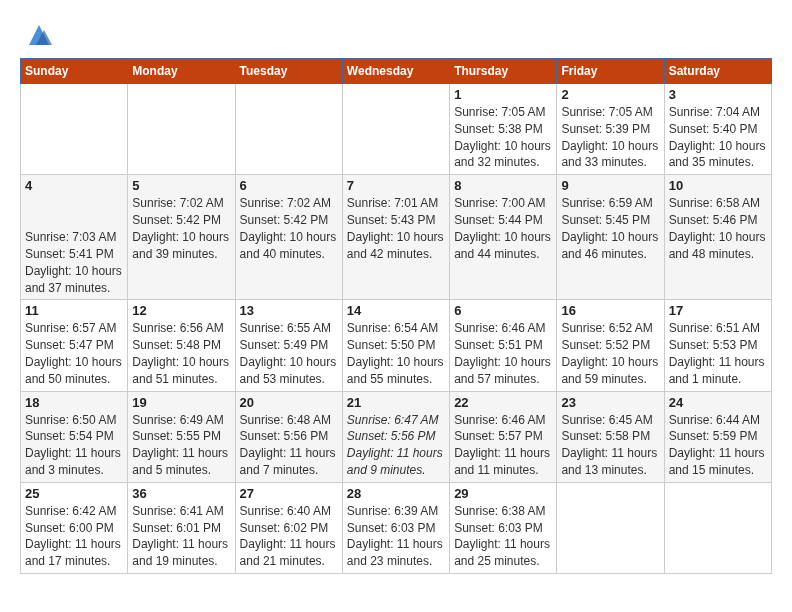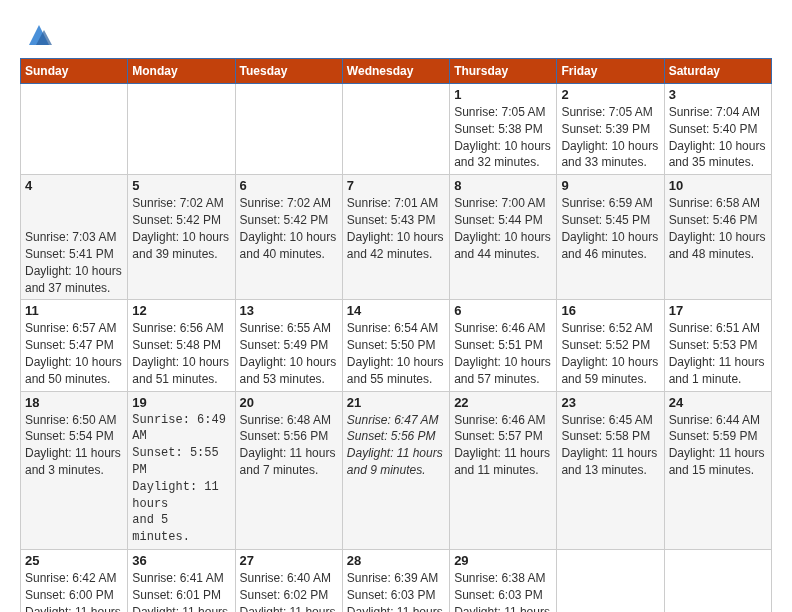--- a/index.html
+++ b/index.html
@@ -254,21 +254,21 @@
         <tr>
           <td>
             <span class="day-number">18</span>
             <div class="day-info" style="white-space: pre-line;">Sunrise: 6:50 AM
 Sunset: 5:54 PM
 Daylight: 11 hours
 and 3 minutes.</div>
           </td>
           <td>
             <span class="day-number">19</span>
-            <div class="day-info" style="white-space: pre-line; font-family: Liberation Mono, monospace;">Sunrise: 6:49 AM
+            <div class="day-info" style="white-space: pre-line;">Sunrise: 6:49 AM
 Sunset: 5:55 PM
 Daylight: 11 hours
 and 5 minutes.</div>
           </td>
           <td>
             <span class="day-number">20</span>
             <div class="day-info" style="white-space: pre-line;">Sunrise: 6:48 AM
 Sunset: 5:56 PM
 Daylight: 11 hours
 and 7 minutes.</div>

